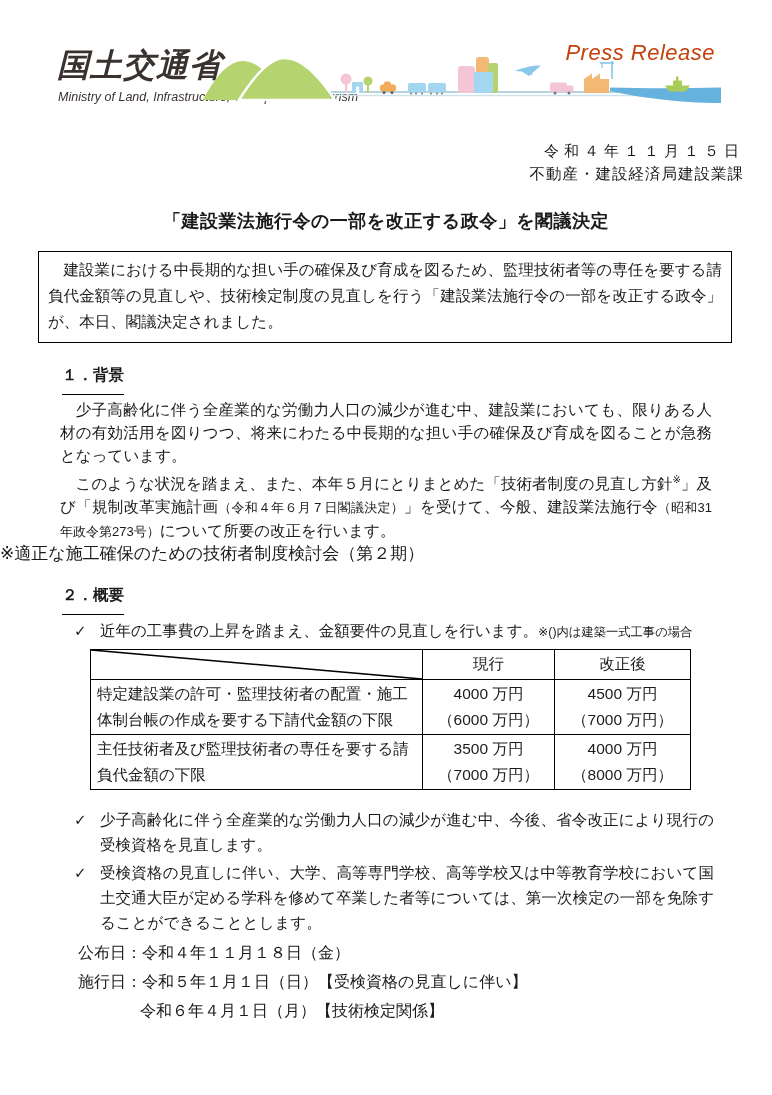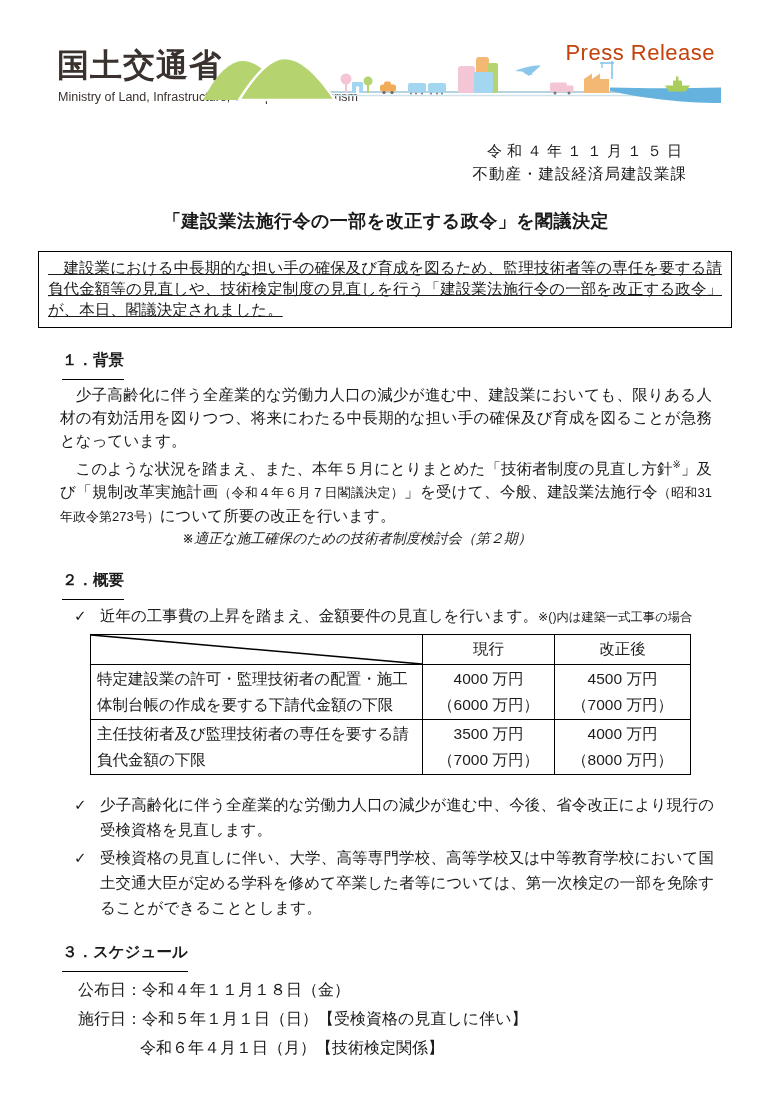--- a/index.html
+++ b/index.html
@@ -4,67 +4,67 @@
 <style>
   html,body{margin:0;padding:0;background:#fff;}
   body{
     width:772px;min-height:1095px;position:relative;
     font-family:"Liberation Sans","DejaVu Sans",sans-serif;
     color:#1b1b1b;-webkit-font-smoothing:antialiased;
   }
   .page{width:772px;min-height:1095px;position:relative;overflow:hidden;}
 
   
-  .header{position:relative;height:128px;}
+  .header{position:relative;height:128px;font-style:italic;}
   .ministry-ja{
     position:absolute;left:57px;top:44px;
     font-size:32px;font-weight:bold;color:#3a322e;letter-spacing:1px;
   }
   .ministry-en{
     position:absolute;left:58px;top:90px;
     font-size:12.5px;color:#3a322e;letter-spacing:0px;white-space:nowrap;
   }
   .press-release{
     position:absolute;right:57px;top:40px;
     font-size:22px;color:#c2410c;letter-spacing:0.5px;
   }
   .illustration{position:absolute;left:195px;top:40px;}
 
   
-  .meta{margin:14px 85px 0 0;text-align:right;}
+  .meta{margin:14px 28px 0 0;text-align:right;}
   .doc-date{font-size:15px;letter-spacing:5px;}
   .doc-dept{font-size:15.5px;letter-spacing:1px;margin-top:3px;}
 
   
   .doc-title{
     margin:24px 0 0 0;text-align:center;
     font-size:18px;font-weight:bold;letter-spacing:0.5px;
   }
 
   
   .summary-box{
     margin:18px 40px 0 38px;border:1.5px solid #000;
     padding:5px 9px 7px 9px;
   }
-  .summary-box p{margin:0;font-size:15.5px;line-height:21px;text-align:justify;text-decoration:underline;}
+  .summary-box p{margin:0;font-size:15.5px;line-height:26px;text-align:justify;}
 
   
   .sec-heading{
     margin:22px 0 3px 62px;font-size:15.5px;font-weight:bold;
   }
   .sec-heading span{
     display:inline-block;border-bottom:1.5px solid #000;padding-bottom:8px;
   }
   .body-para{
     margin:1px 60px 0 60px;font-size:15.5px;line-height:23px;text-align:justify;
   }
   .sup-mark{font-size:10px;vertical-align:super;}
   .small-inline{font-size:13px;}
   .right-note{
-    margin:1px 58px 0 0;text-align:center;font-size:14px;line-height:19px;font-style:italic;
+    margin:1px 58px 0 0;text-align:left;font-size:17px;line-height:19px;
   }
 
   
   .bullet{
     display:flex;align-items:flex-start;
     margin:3px 58px 0 74px;font-size:15.5px;line-height:25px;
   }
   .bullet .check{flex:0 0 18px;font-size:15px;line-height:25px;}
   .bullet .bullet-text{text-align:justify;margin-left:8px;}
   .bullet-note{font-size:12.3px;}
@@ -246,22 +246,19 @@
 
   <div class="bullet" style="margin-top:17px;">
     <span class="check">✓</span>
     <span class="bullet-text">少子高齢化に伴う全産業的な労働力人口の減少が進む中、今後、省令改正により現行の受検資格を見直します。</span>
   </div>
   <div class="bullet">
     <span class="check">✓</span>
     <span class="bullet-text">受検資格の見直しに伴い、大学、高等専門学校、高等学校又は中等教育学校において国土交通大臣が定める学科を修めて卒業した者等については、第一次検定の一部を免除することができることとします。</span>
   </div>
 
-  <div class="sec-heading">
-    <span>３．スケジュール</span>
-  </div>
   <div class="schedule">
     <div>公布日：令和４年１１月１８日（金）</div>
     <div>施行日：令和５年１月１日（日）【受検資格の見直しに伴い】</div>
     <div class="indent">令和６年４月１日（月）【技術検定関係】</div>
   </div>
 
 </div>
 
 </body></html>

